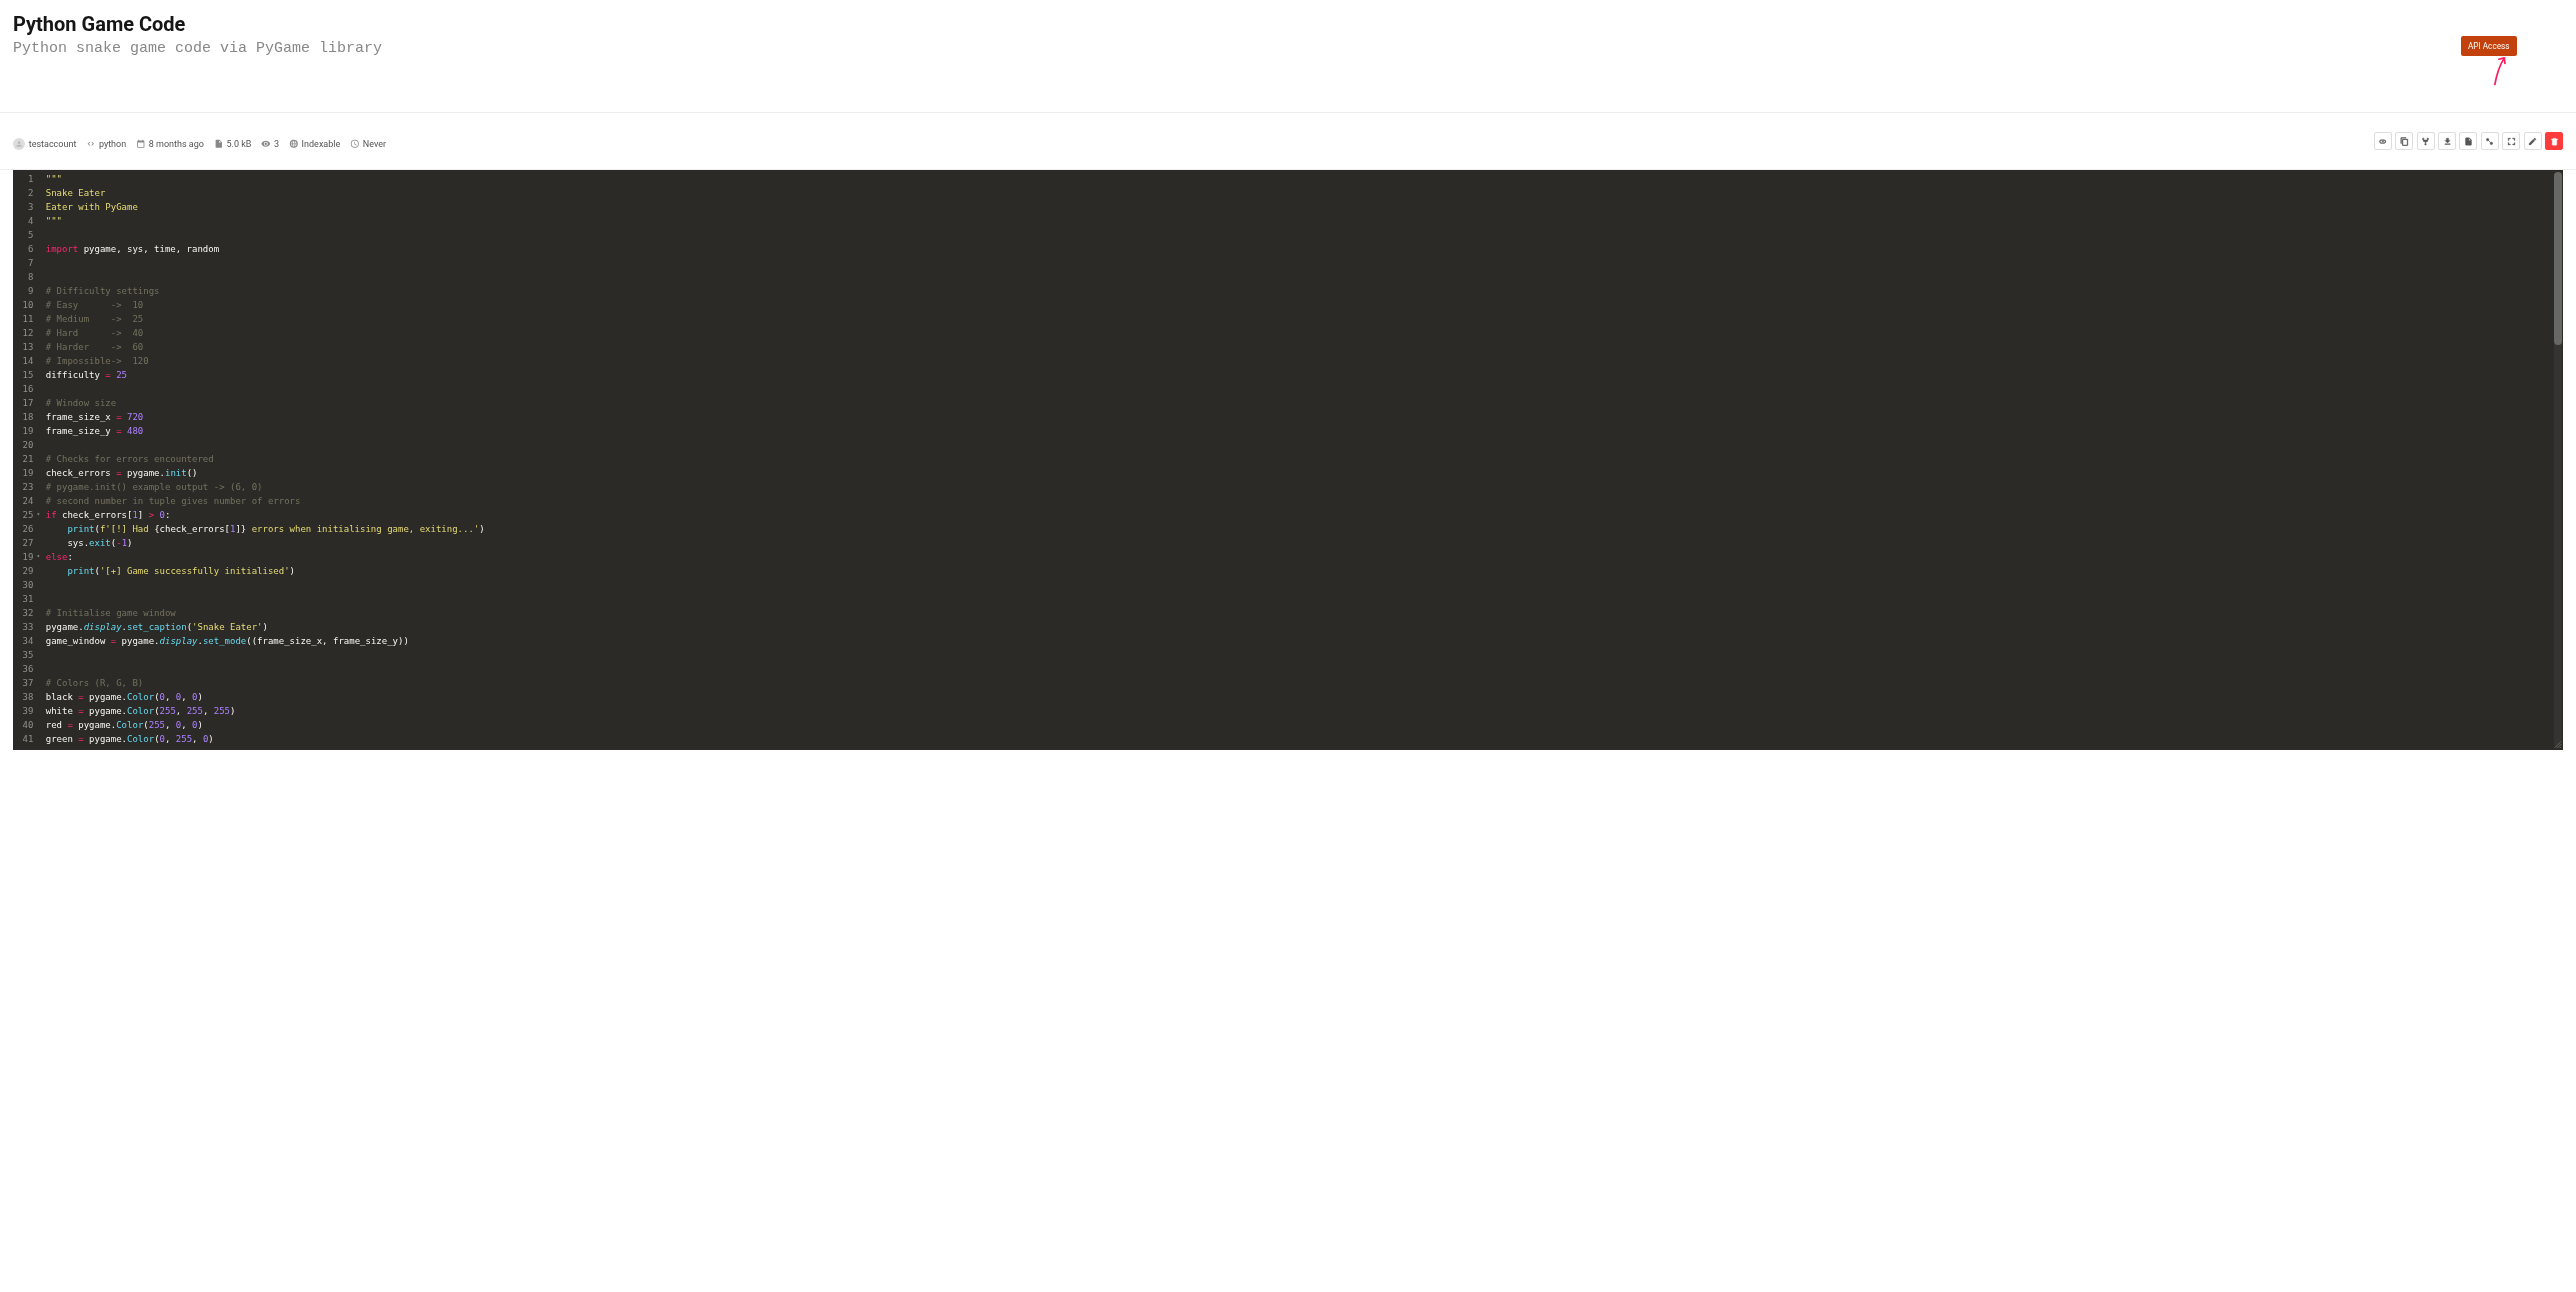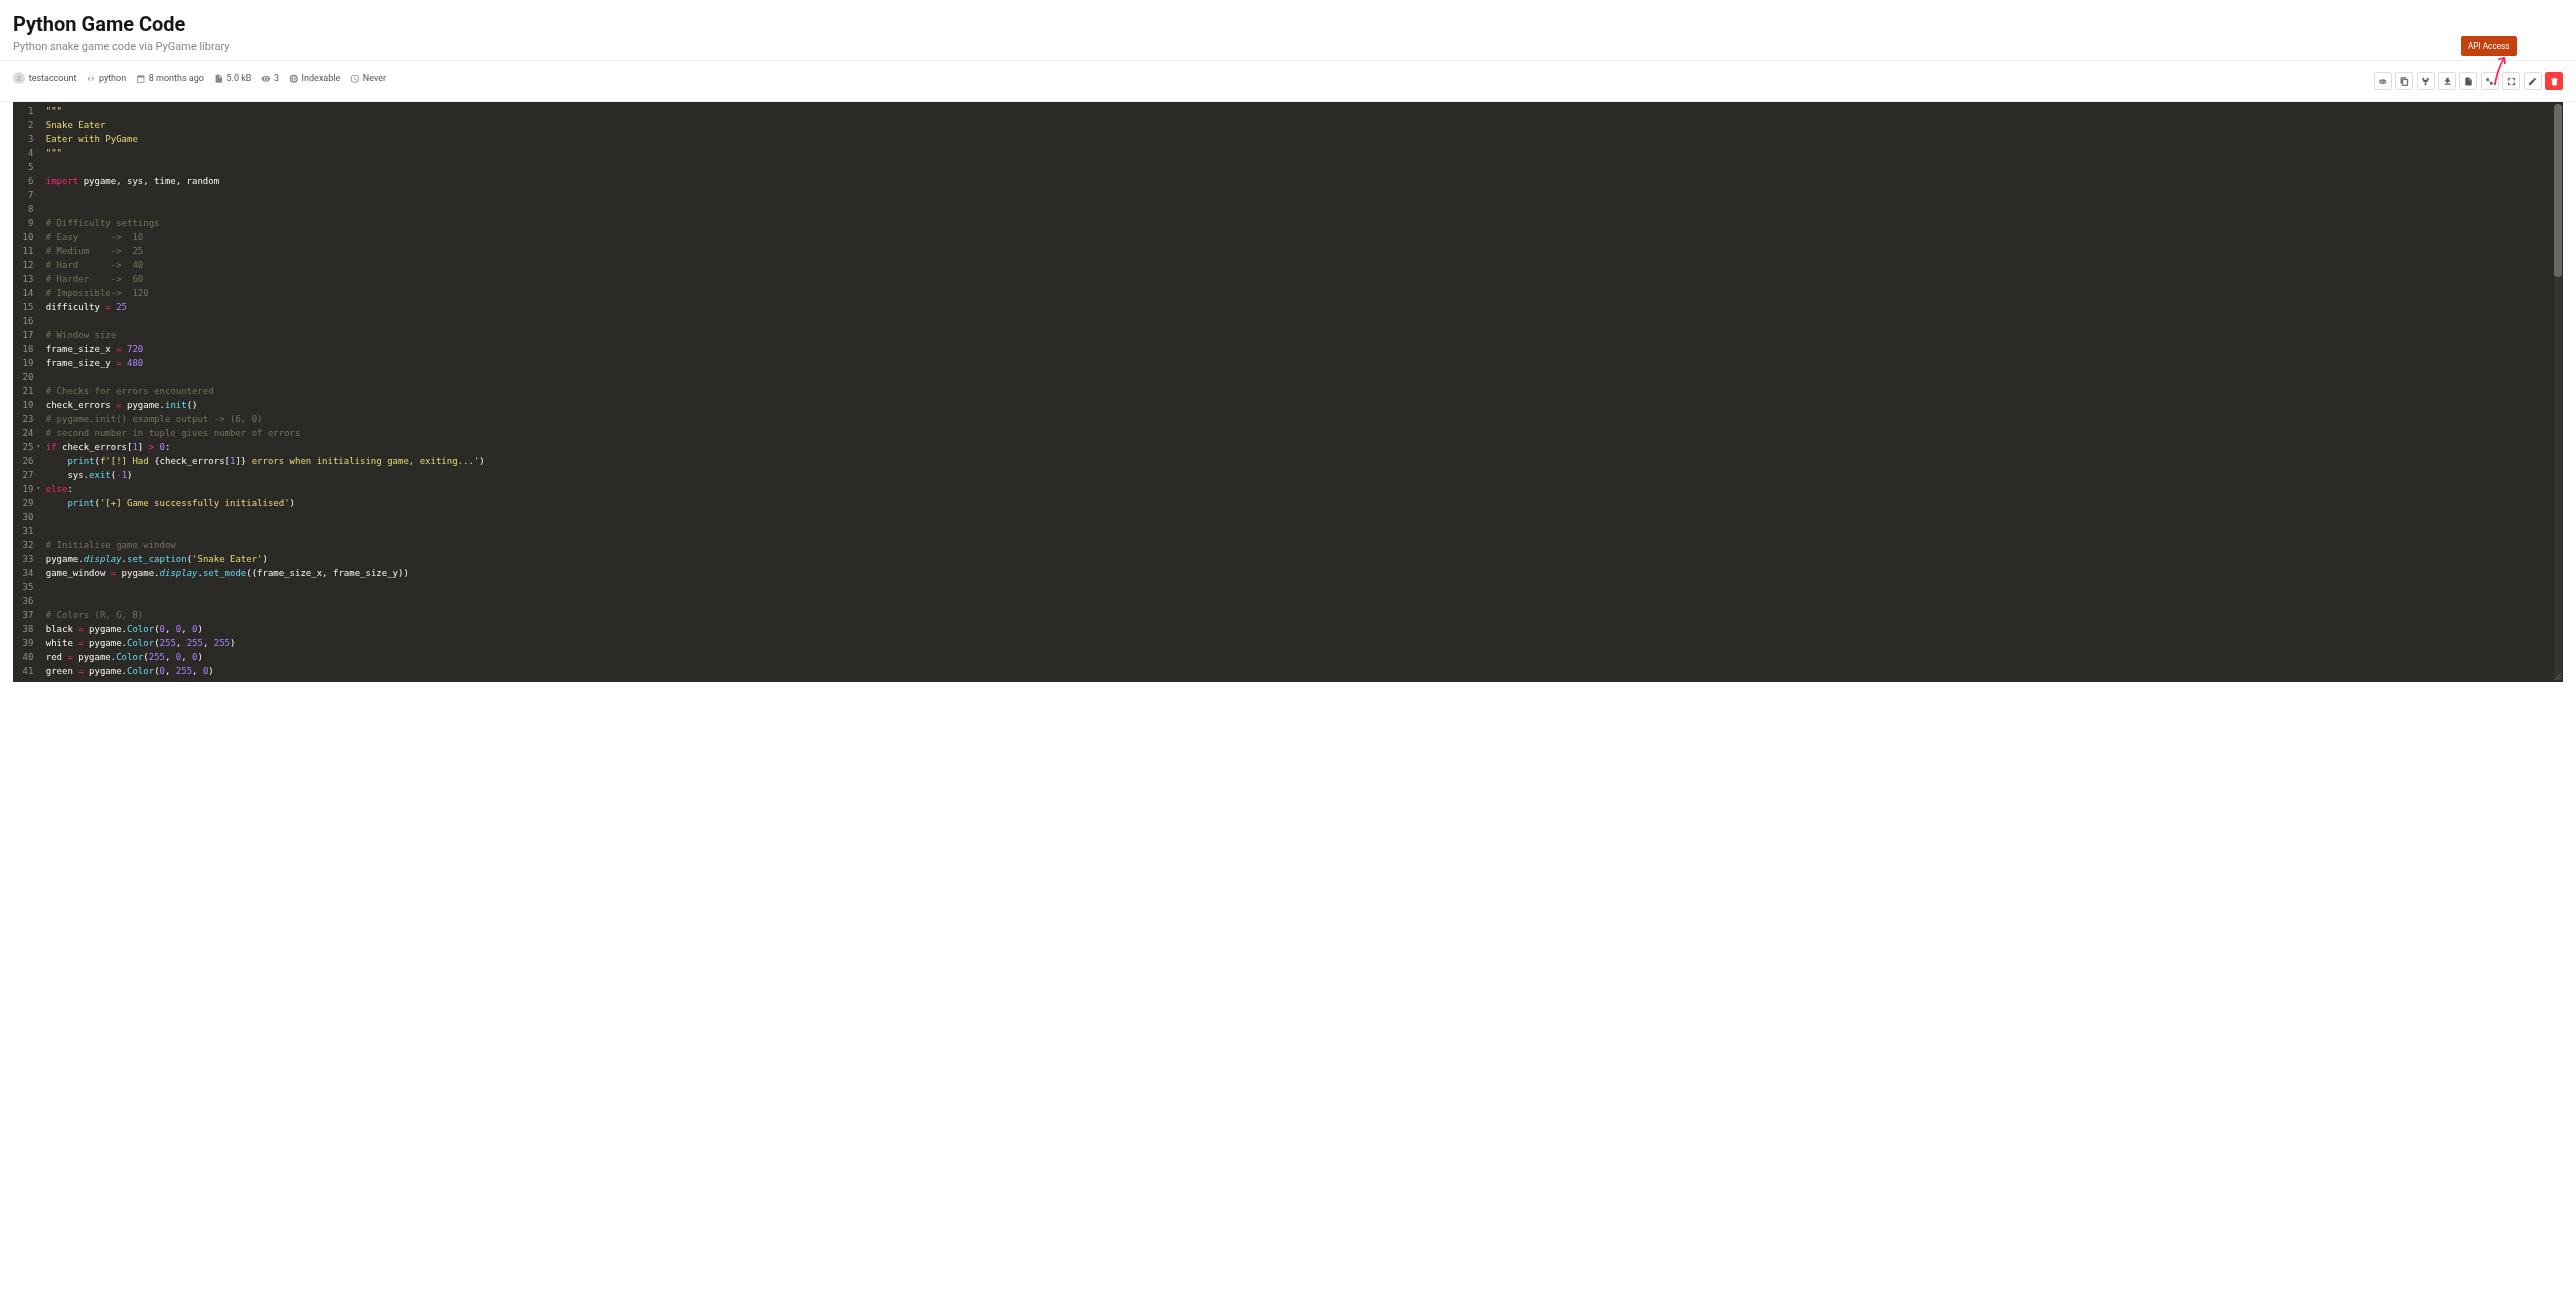--- a/index.html
+++ b/index.html
@@ -1,20 +1,20 @@
 <!DOCTYPE html>
 <html style="font-size:11px"><head>
 <meta charset="utf-8">
 <style>
 * { margin: 0; padding: 0; box-sizing: border-box; }
 body { font-family: -apple-system, BlinkMacSystemFont, "Segoe UI", Roboto, sans-serif; background: #fff; color: #333; }
 .header { padding: 12.3px 13px 6.8px 13px; }
 .title { font-size: 20px; font-weight: 700; color: #161616; margin-bottom: 4.1px; }
-.subtitle { font-size: 11px; color: #888; }
-.meta-bar { display: flex; align-items: flex-start; justify-content: space-between; padding: 11px 13px; border-top: 0.7px solid #eee; border-bottom: 0.7px solid #eee; }
+.subtitle { font-size: 15px; color: #888; font-family: Liberation Mono, monospace; }
+.meta-bar { display: flex; align-items: flex-end; justify-content: space-between; padding: 19px 13px; border-top: 0.7px solid #eee; border-bottom: 0.7px solid #eee; margin-top: 48px; }
 .meta-left { display: flex; align-items: center; gap: 9.6px; font-size: 9px; color: #555; }
 .meta-item { display: flex; align-items: center; gap: 3.4px; }
 .meta-item svg { width: 9.6px; height: 9.6px; fill: #888; }
 .avatar { width: 12.3px; height: 12.3px; border-radius: 50%; background: #ddd; display: inline-flex; align-items: center; justify-content: center; }
 .avatar svg { width: 8.2px; height: 8.2px; fill: #bbb; }
 .toolbar { display: flex; gap: 3.4px; }
 .tool-btn { width: 18px; height: 18px; border: 0.7px solid #ddd; border-radius: 2.1px; background: #fff; display: inline-flex; align-items: center; justify-content: center; cursor: pointer; }
 .tool-btn svg { width: 9px; height: 9px; fill: #555; stroke: #555; }
 .tool-btn.danger { background: #ff3b3b; border-color: #ff3b3b; }
 .tool-btn.danger svg { fill: #fff; stroke: #fff; }

